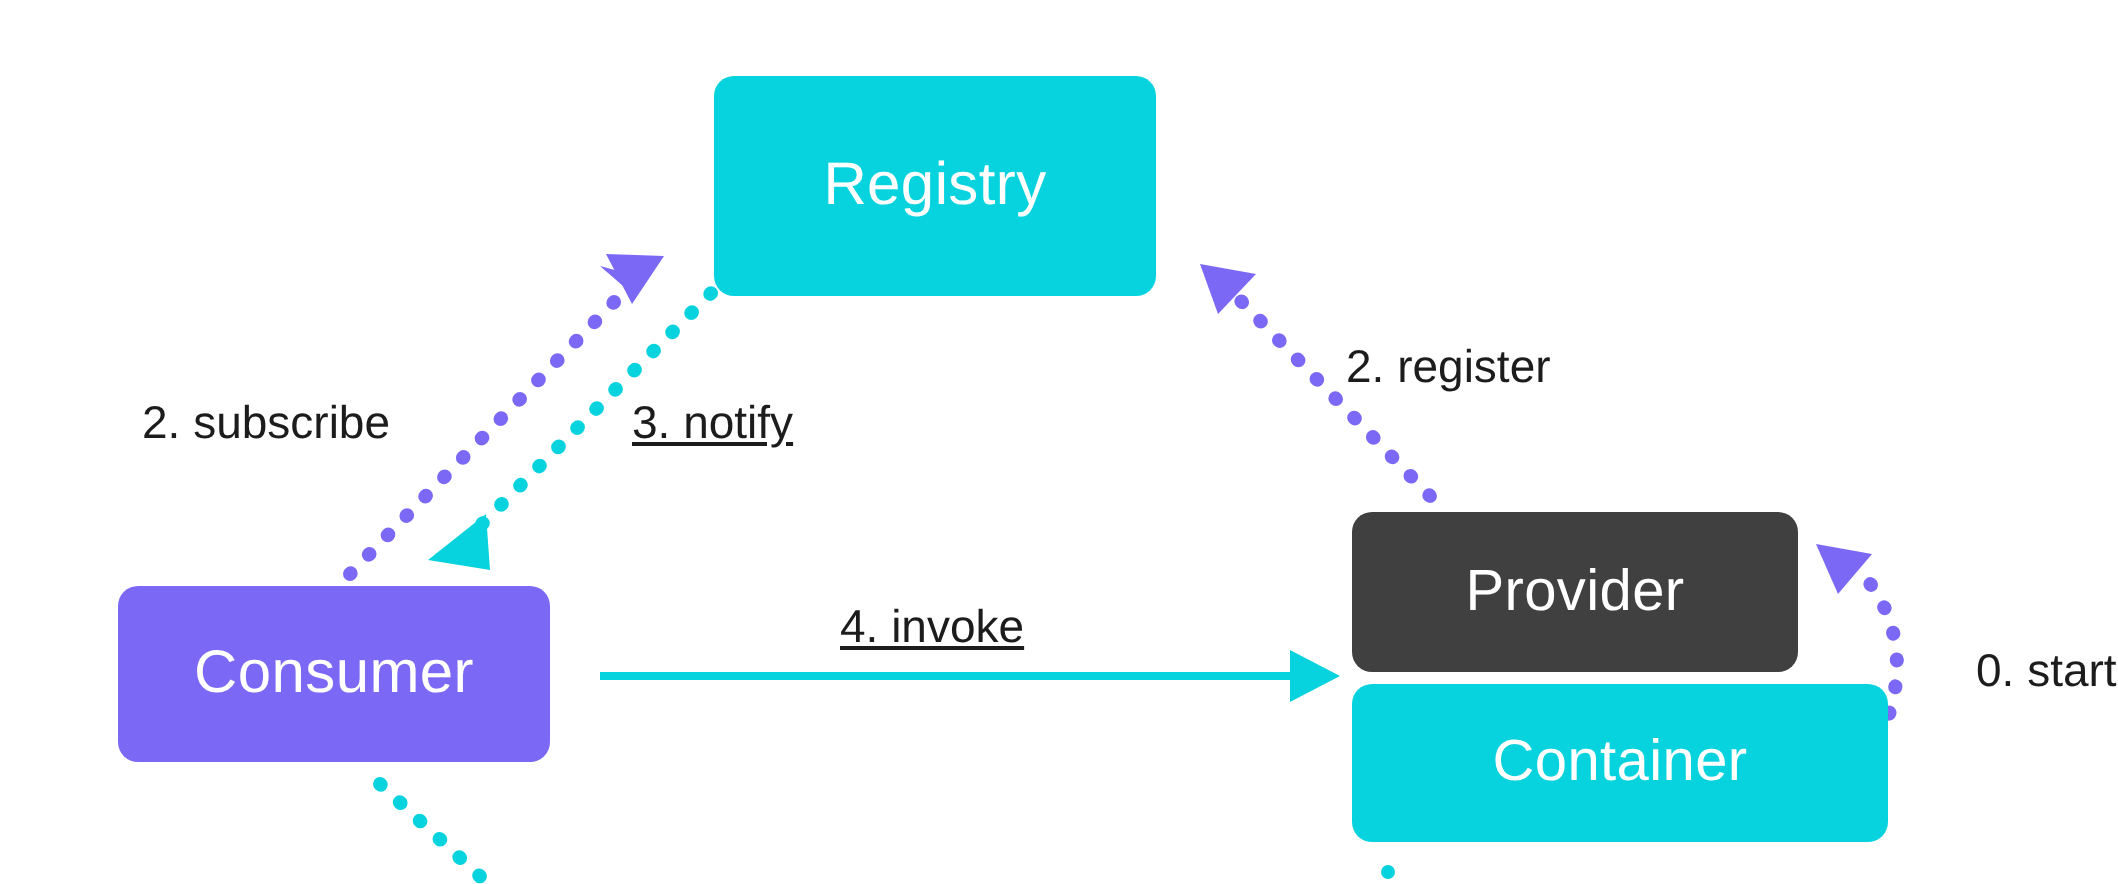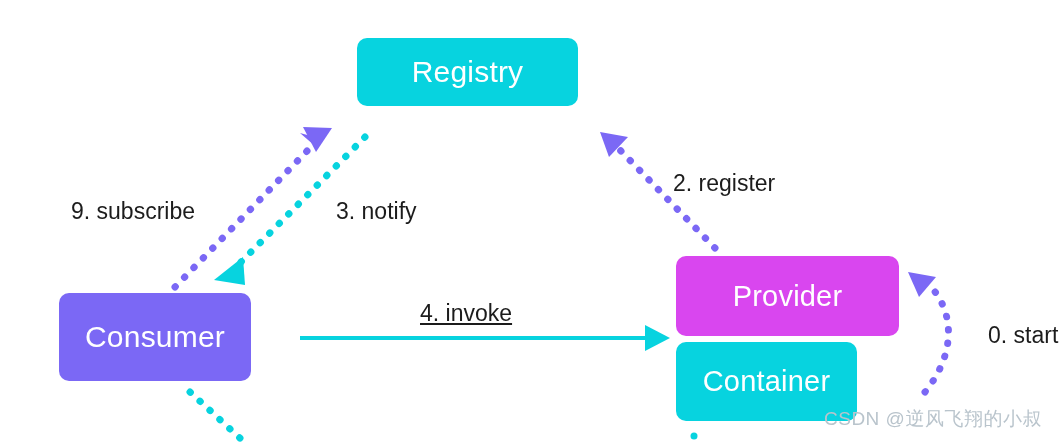--- a/index.html
+++ b/index.html
@@ -25,61 +25,61 @@
     color: #ffffff;
     font-weight: 400;
     letter-spacing: 0.2px;
     box-sizing: border-box;
     -webkit-font-smoothing: antialiased;
   }
   #node-registry {
     left: 357px;
     top: 38px;
     width: 221px;
-    height: 68px;
+    height: 110px;
     background: #07D3DF;
     border-radius: 10px;
     font-size: 30px;
   }
   #node-consumer {
     left: 59px;
     top: 293px;
-    width: 192px;
+    width: 216px;
     height: 88px;
     background: #7B68F5;
     border-radius: 10px;
     font-size: 30px;
   }
   #node-provider {
     left: 676px;
     top: 256px;
     width: 223px;
     height: 80px;
-    background: #d946ef;
+    background: #404040;
     border-radius: 10px;
     font-size: 29px;
   }
   #node-container {
     left: 676px;
     top: 342px;
-    width: 181px;
+    width: 268px;
     height: 79px;
     background: #07D3DF;
     border-radius: 10px;
     font-size: 29px;
   }
   .edge-label {
     position: absolute;
     color: #1c1c1c;
     font-size: 23px;
     white-space: nowrap;
     -webkit-font-smoothing: antialiased;
   }
   #label-subscribe { left: 71px;  top: 198px; }
-  #label-notify    { left: 336px; top: 198px; }
+  #label-notify    { left: 316px; top: 198px; text-decoration: underline; }
   #label-register  { left: 673px; top: 170px; }
   #label-invoke    { left: 420px; top: 300px; text-decoration: underline; }
   #label-start     { left: 988px; top: 322px; }
 
   #edges {
     position: absolute;
     left: 0;
     top: 0;
     width: 1059px;
     height: 442px;
@@ -146,25 +146,24 @@
   </div>
 
   <div class="node" id="node-provider">
     <span>Provider</span>
   </div>
 
   <div class="node" id="node-container">
     <span>Container</span>
   </div>
 
-  <div class="edge-label" id="label-subscribe">9. subscribe</div>
+  <div class="edge-label" id="label-subscribe">2. subscribe</div>
 
   <div class="edge-label" id="label-notify">3. notify</div>
 
   <div class="edge-label" id="label-register">2. register</div>
 
   <div class="edge-label" id="label-invoke">4. invoke</div>
 
   <div class="edge-label" id="label-start">0. start</div>
 
-  <div id="watermark">CSDN @逆风飞翔的小叔</div>
 
 </div>
 
 </body></html>

